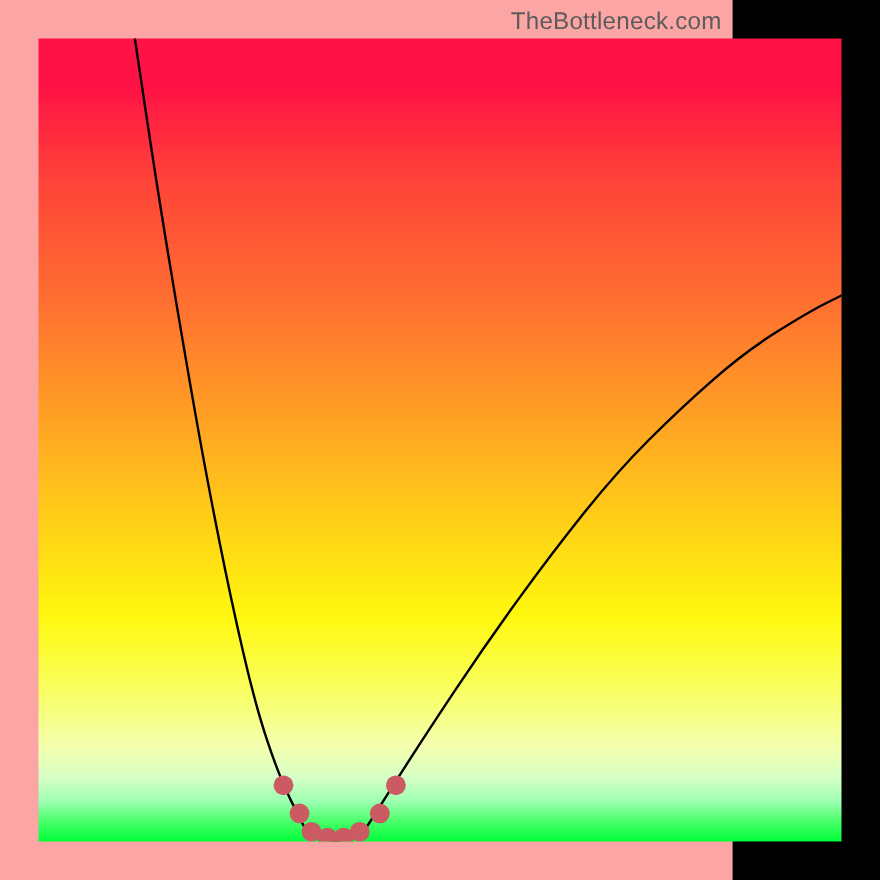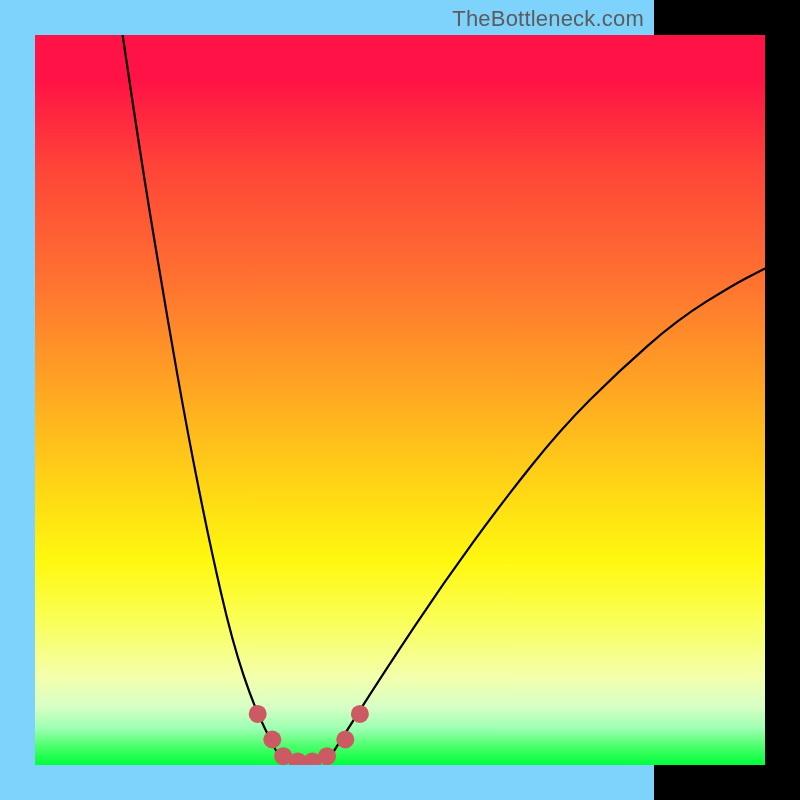--- a/index.html
+++ b/index.html
@@ -8,21 +8,22 @@
     width: 800px;
     height: 800px;
     background: #000;
     overflow: hidden;
     font-family: Arial, Helvetica, sans-serif;
   }
   .stage {
     position: relative;
     width: 654px;
     height: 800px;
-    background: #7dd3fc;
+    background: #fca5a5;
+    padding-left: 12px;
   }
   .plot-area {
     position: absolute;
     left: 35px;
     top: 35px;
     width: 730px;
     height: 730px;
     
     background: linear-gradient(
       to bottom,

